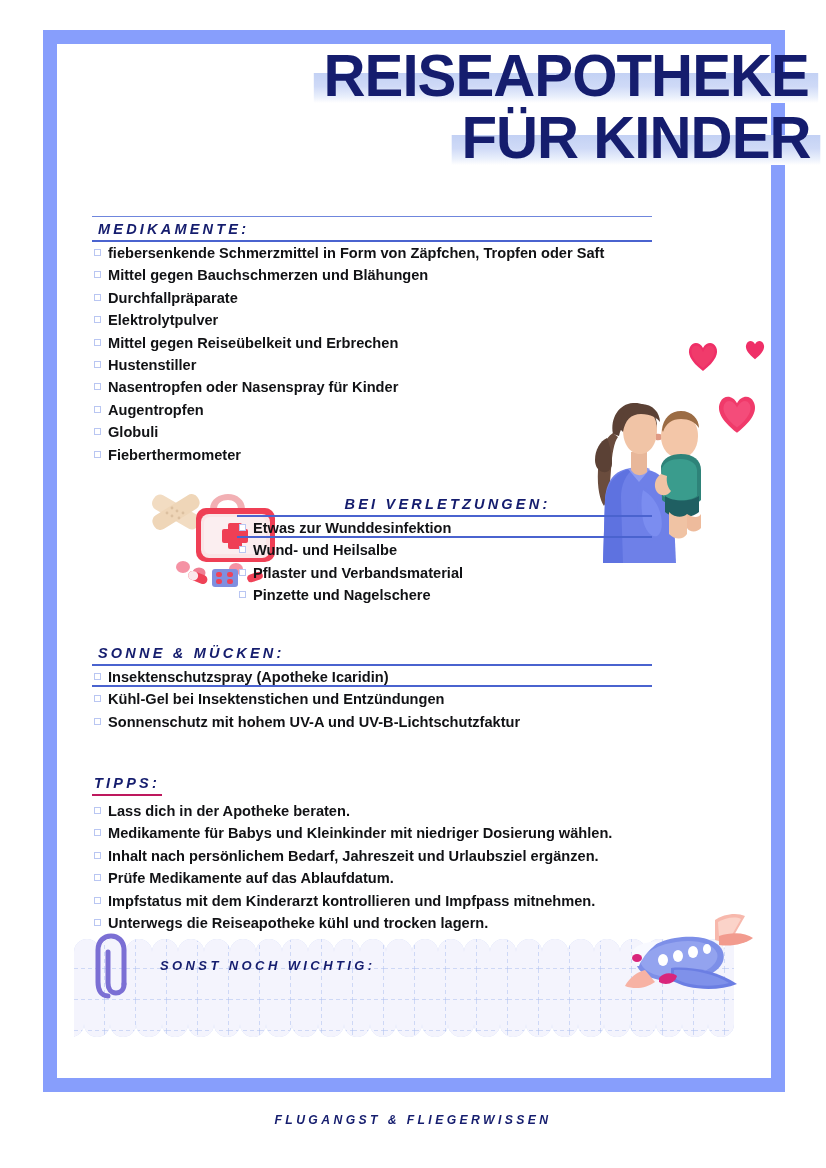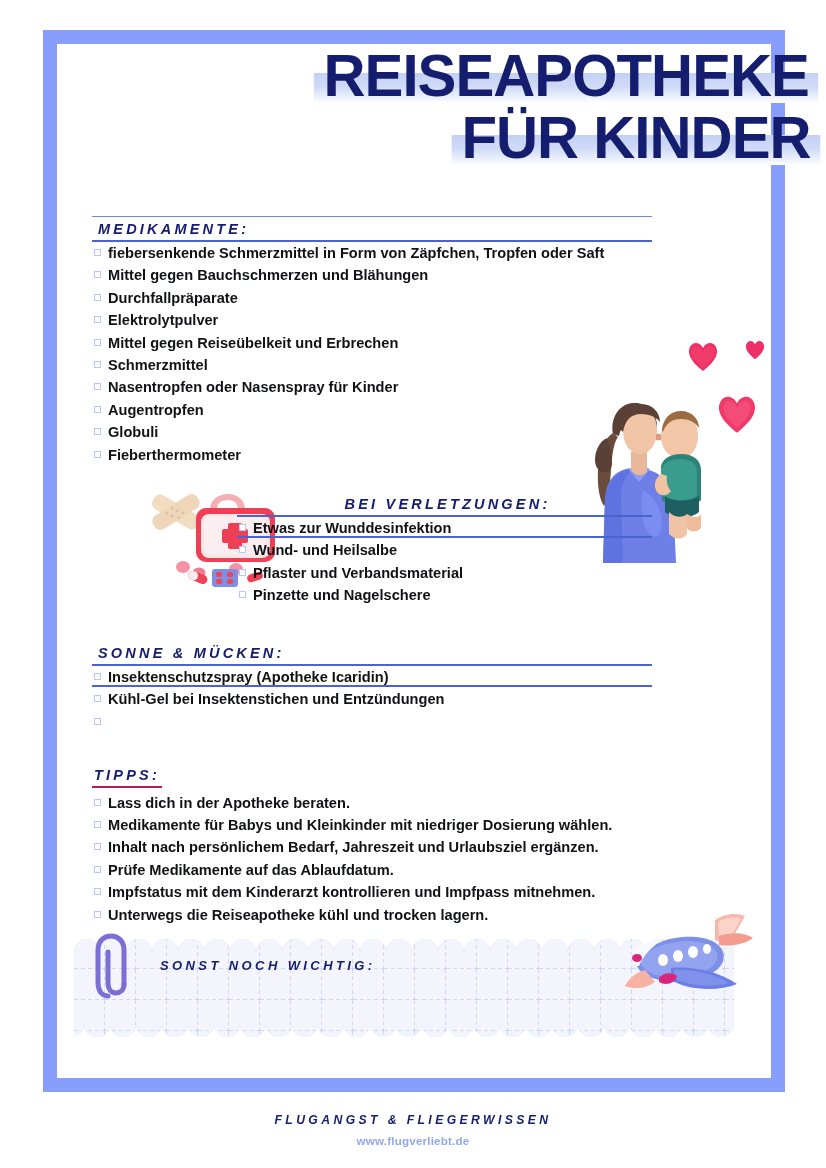--- a/index.html
+++ b/index.html
@@ -309,21 +309,21 @@
       <li>
           <span class="box"></span>
           <span class="txt">Elektrolytpulver</span>
         </li>
       <li>
           <span class="box"></span>
           <span class="txt">Mittel gegen Reiseübelkeit und Erbrechen</span>
         </li>
       <li>
           <span class="box"></span>
-          <span class="txt">Schmerzmittel</span>
+          <span class="txt">Hustenstiller</span>
         </li>
       <li>
           <span class="box"></span>
           <span class="txt">Nasentropfen oder Nasenspray für Kinder</span>
         </li>
       <li>
           <span class="box"></span>
           <span class="txt">Augentropfen</span>
         </li>
       <li>
@@ -369,20 +369,21 @@
       <li>
           <span class="box"></span>
           <span class="txt">Insektenschutzspray (Apotheke Icaridin)</span>
         </li>
       <li>
           <span class="box"></span>
           <span class="txt">Kühl-Gel bei Insektenstichen und Entzündungen</span>
         </li>
       <li>
           <span class="box"></span>
+          <span class="txt">Sonnenschutz mit hohem UV-A und UV-B-Lichtschutzfaktur</span>
         </li>
     </ul>
   </div>
 
   <div class="section">
     <div class="sec-head underline-short" style="margin-bottom:4px;">TIPPS:</div>
     <ul class="check">
       <li>
           <span class="box"></span>
           <span class="txt">Lass dich in der Apotheke beraten.</span>
@@ -487,14 +488,13 @@
 
     <path d="M26 60 C18 62 10 68 6 76 C16 80 28 78 36 72 Z" fill="#f7b2a4"></path>
 
     <path d="M40 68 C44 62 54 62 58 66 C56 74 46 76 40 72 Z" fill="#d9267c"></path>
     <ellipse cx="18" cy="48" rx="5" ry="4" fill="#d9267c"></ellipse>
   </svg>
 </div>
 
 <div id="footer">
   <div class="f1">FLUGANGST &amp; FLIEGERWISSEN</div>
-  <div class="f2">www.flugverliebt.de</div>
 </div>
 
 </body></html>

